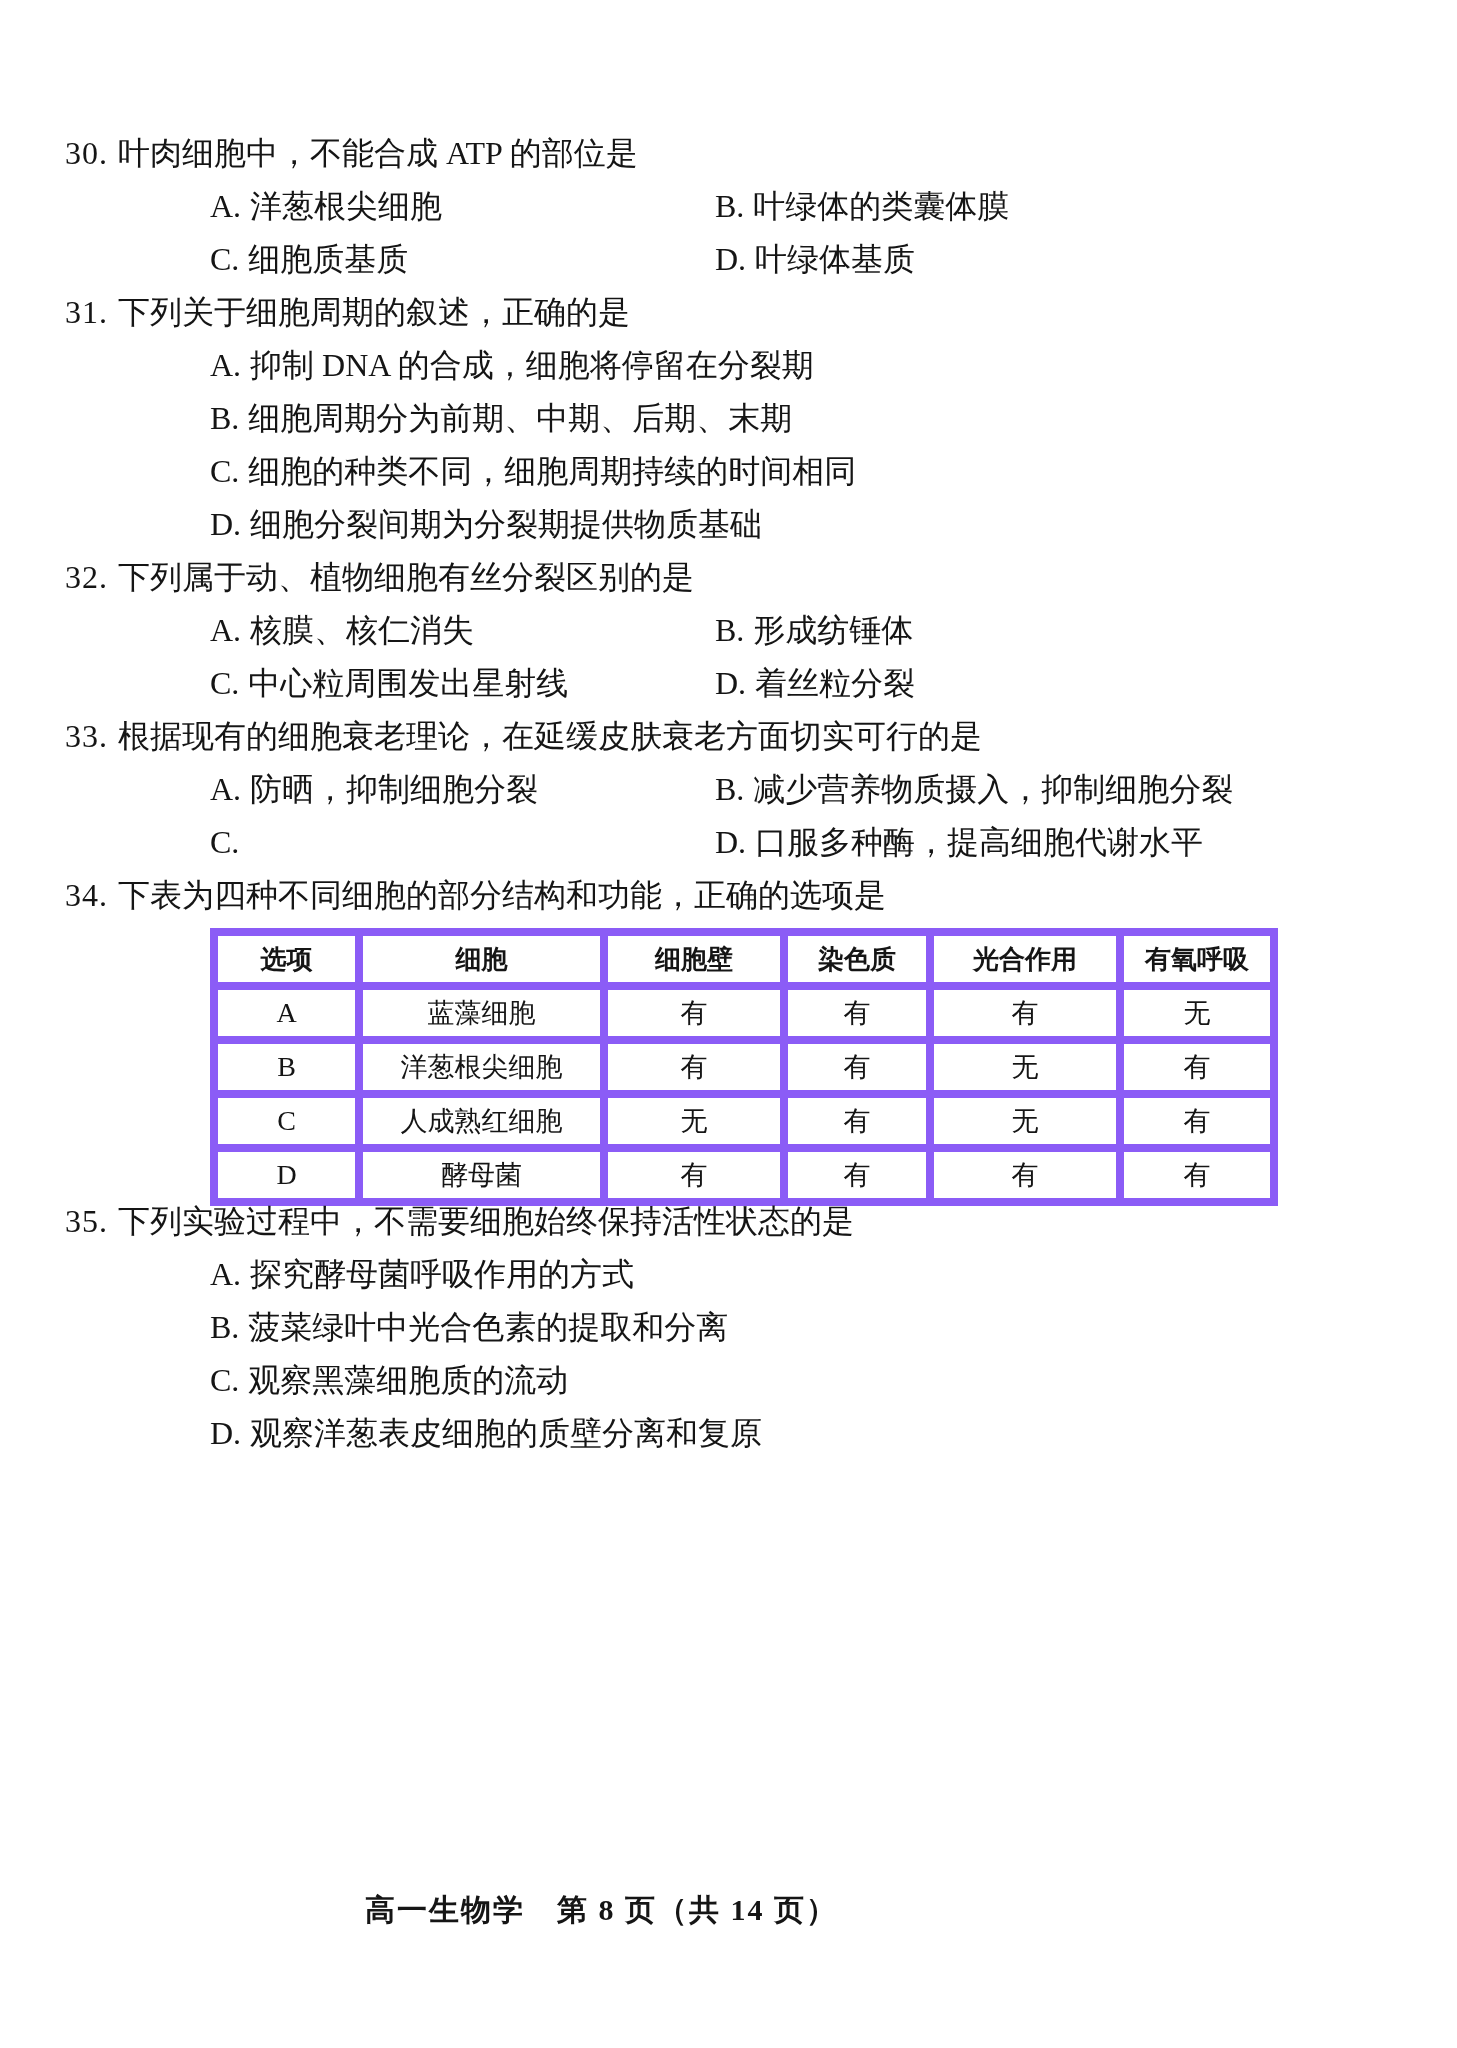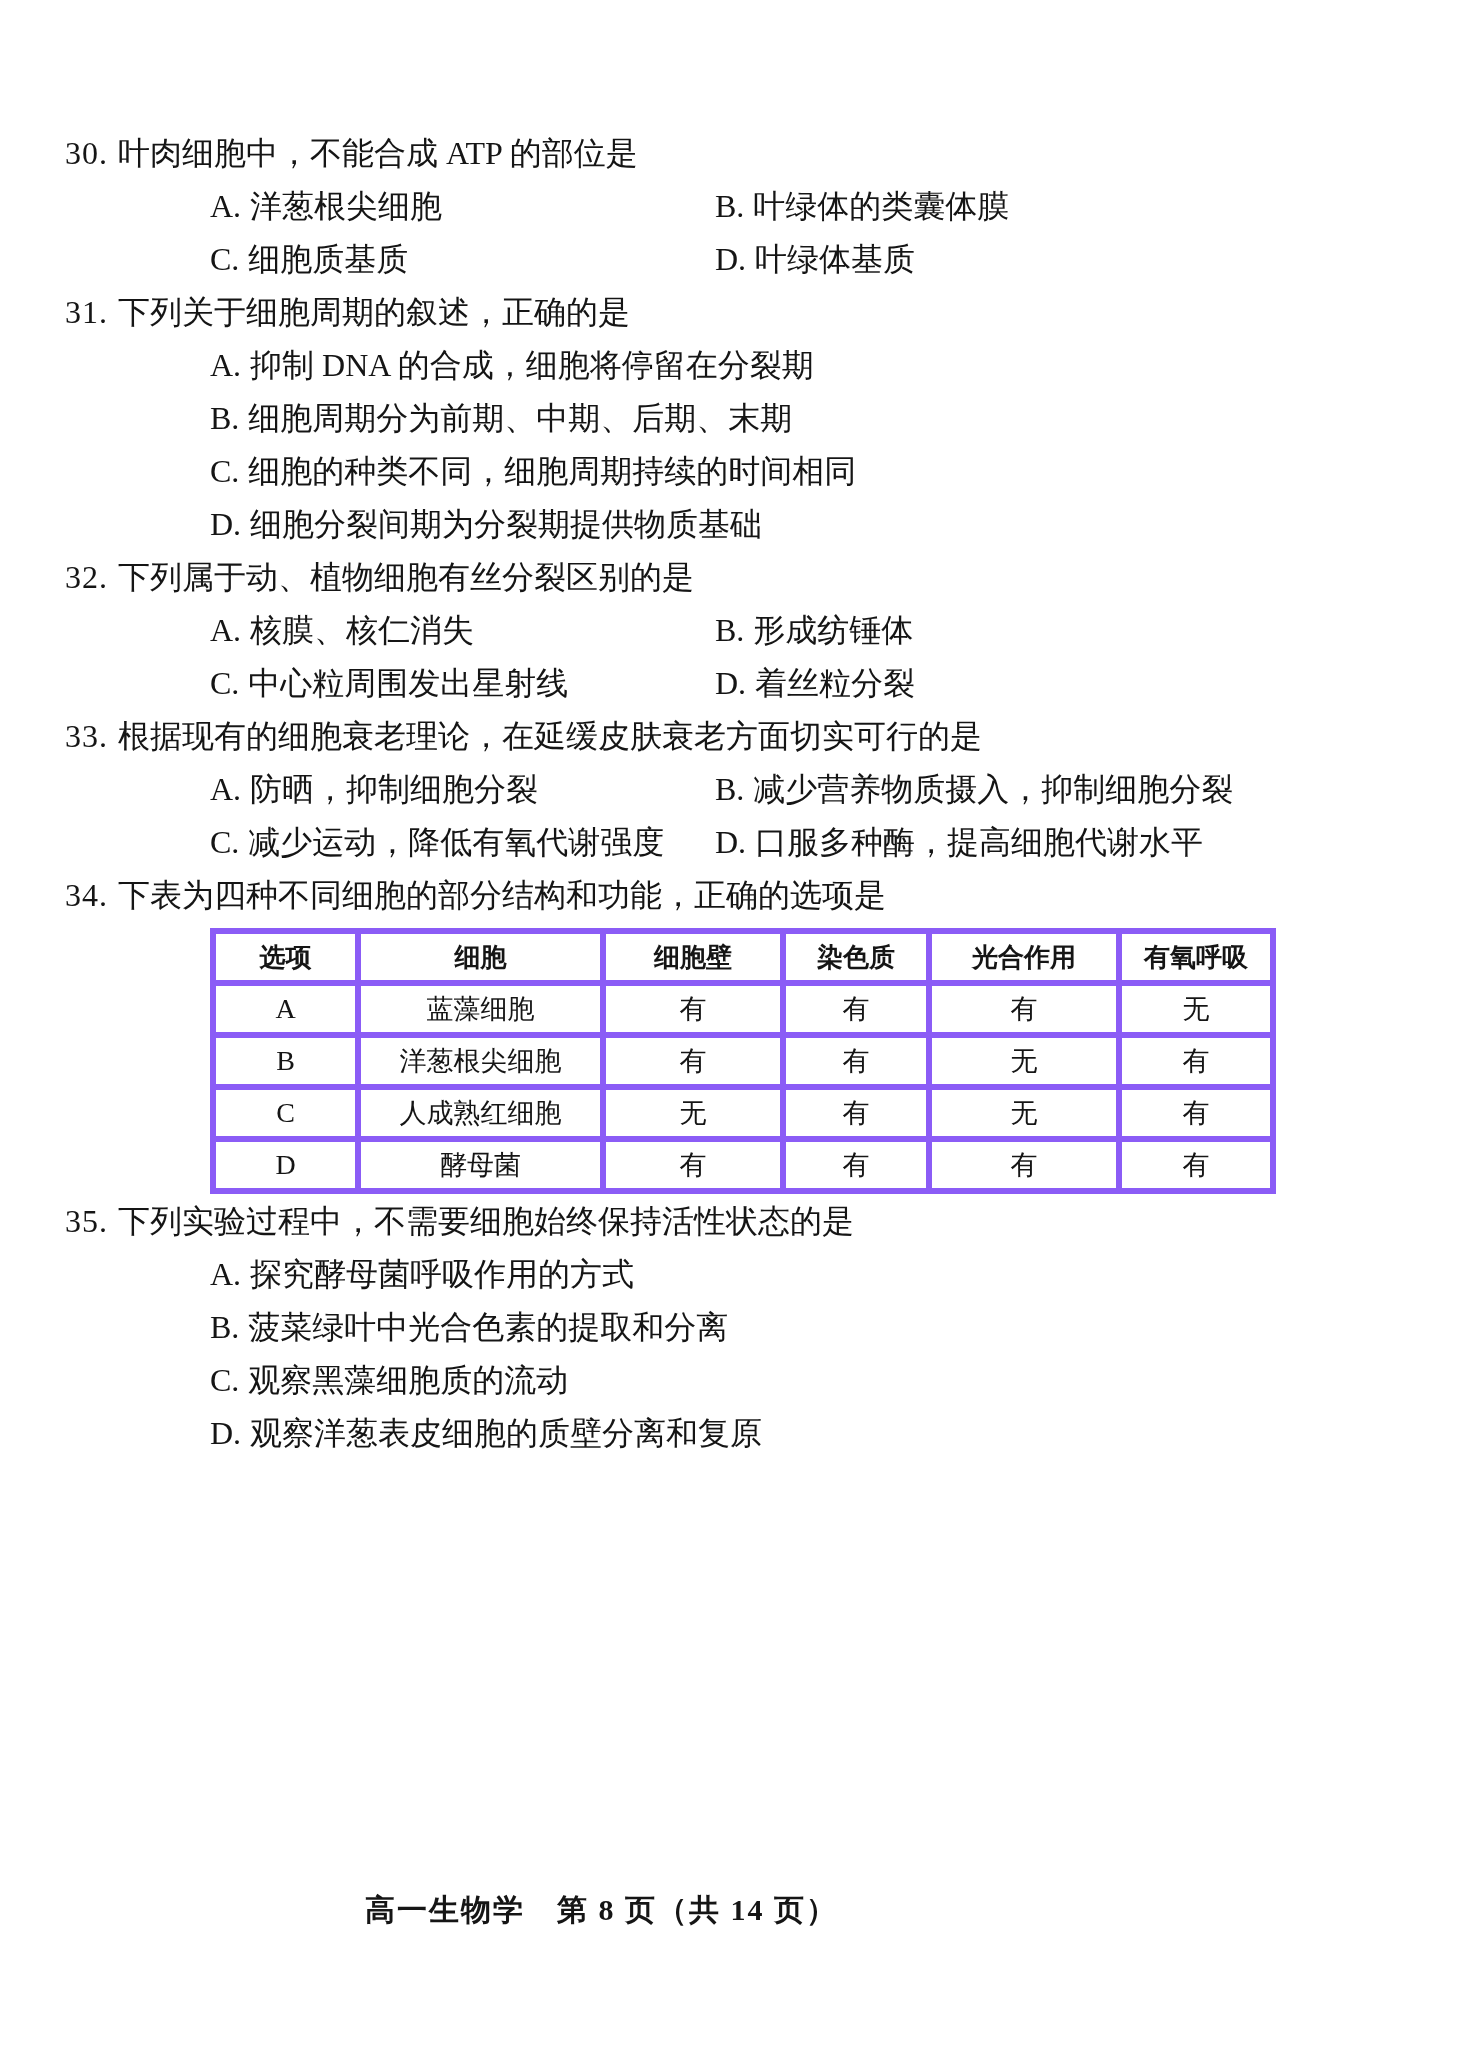--- a/index.html
+++ b/index.html
@@ -33,21 +33,21 @@
   
   .qtable {
     border-collapse: collapse;
     table-layout: fixed;
     margin-left: 210px;
     margin-top: 6px;
     width: 1060px;
     background: #fff;
   }
   .qtable td {
-    border: 6px solid #8b5cf6;
+    border: 8px solid #8b5cf6;
     height: 46px;
     text-align: center;
     vertical-align: middle;
     font-size: 27px;
     padding: 0;
     overflow: hidden;
     margin-top: 36px;
   }
   .qtable tr.hdr td { font-weight: bold; font-size: 26px; }
   .qtable td.letter { font-size: 28px; }
@@ -162,21 +162,20 @@
         <span>防晒，抑制细胞分裂</span>
       </span>
       <span class="opt">
         <span class="olabel">B.</span>
         <span>减少营养物质摄入，抑制细胞分裂</span>
       </span>
     </div>
     <div class="line opt-pair">
       <span class="opt col-a">
         <span class="olabel">C.</span>
-        <span>减少运动，降低有氧代谢强度</span>
       </span>
       <span class="opt">
         <span class="olabel">D.</span>
         <span>口服多种酶，提高细胞代谢水平</span>
       </span>
     </div>
   </section>
 
   <section class="q" style="top:869px">
     <div class="line stem-line">

